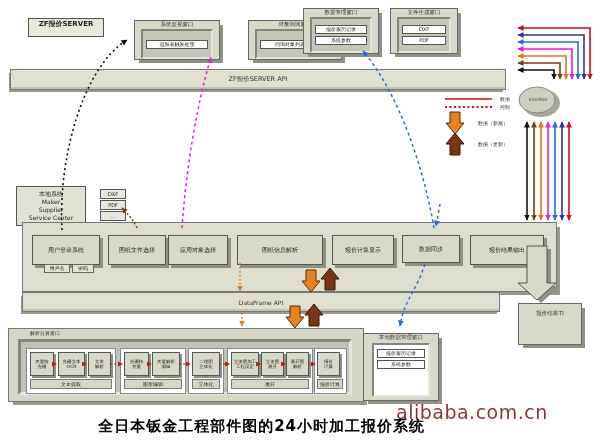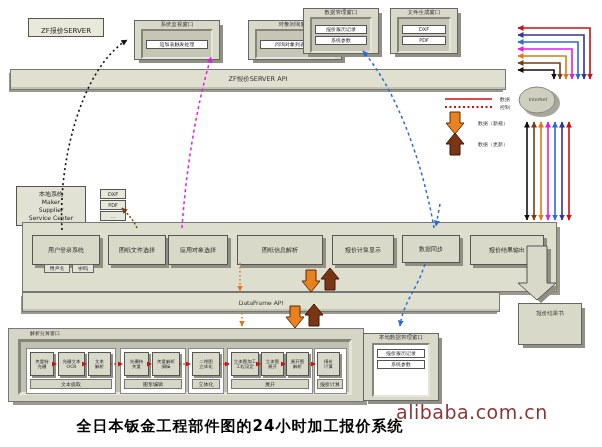--- a/index.html
+++ b/index.html
@@ -30,21 +30,21 @@
   .watermark{font-size:19px;color:#7f1d1d;opacity:.9;letter-spacing:.5px;}
   .stackcell{background:#e8e8da;border:1px solid #555;font-size:5px;line-height:8px;text-align:center;}
   svg.ov{position:absolute;left:0;top:0;z-index:40;pointer-events:none;}
 </style>
 </head>
 <body>
 
 <div class="stage">
 
   <div class="abs" style="left:28px;top:18px;width:74px;height:17px;border:1px solid #555;background:#e9e9db;
-              display:flex;align-items:flex-end;justify-content:center;font-weight:normal;font-size:7px;">
+              display:flex;align-items:flex-start;justify-content:center;font-weight:bold;font-size:7px;">
     <span>ZF报价SERVER</span>
   </div>
 
   <div class="abs w3d" style="left:134px;top:20px;width:84px;height:38px;">
     <div class="ttl">系统监视窗口</div>
     <div class="recess" style="margin:1px 6px;height:22px;">
       <div class="rowi">追加表触发处理</div>
     </div>
   </div>
 
@@ -189,21 +189,21 @@
 
   <div class="abs lbl" style="left:500px;top:96px;">数据</div>
   <div class="abs lbl" style="left:500px;top:104px;">控制</div>
   <div class="abs lbl" style="left:478px;top:120px;">数据（新规）</div>
   <div class="abs lbl" style="left:478px;top:141px;">数据（更新）</div>
 
   <div class="abs" style="left:519px;top:97px;width:38px;text-align:center;font-size:4.5px;z-index:45;color:#444;">
     <span>InterNet</span>
   </div>
 
-  <div class="abs caption" style="left:55px;top:417px;width:370px;">
+  <div class="abs caption" style="left:55px;top:417px;width:370px;text-align:right;">
     <span>全日本钣金工程部件图的24小时加工报价系统</span>
   </div>
   <div class="abs watermark" style="left:396px;top:401px;">
     <span>alibaba.com.cn</span>
   </div>
 
   <svg class="ov" width="602" height="447" viewBox="0 0 602 447">
     <defs>
       <marker id="mK" orient="auto-start-reverse" markerUnits="userSpaceOnUse" markerWidth="8" markerHeight="8" refX="5.5" refY="3">
           <path d="M0,0L6,3L0,6Z" fill="#111111"></path>

